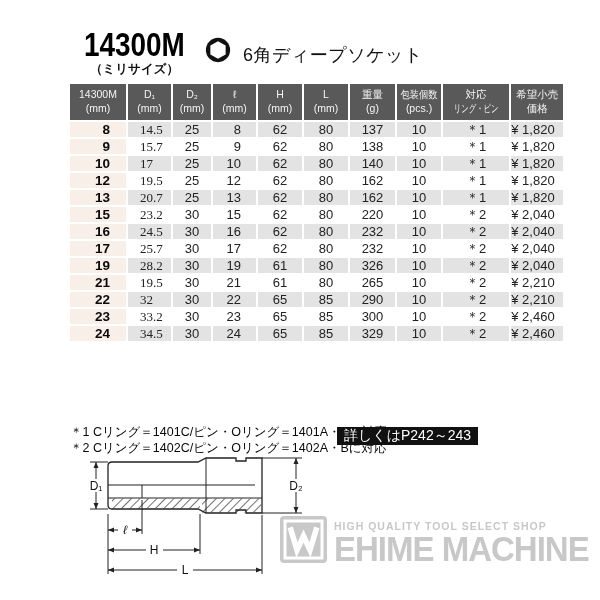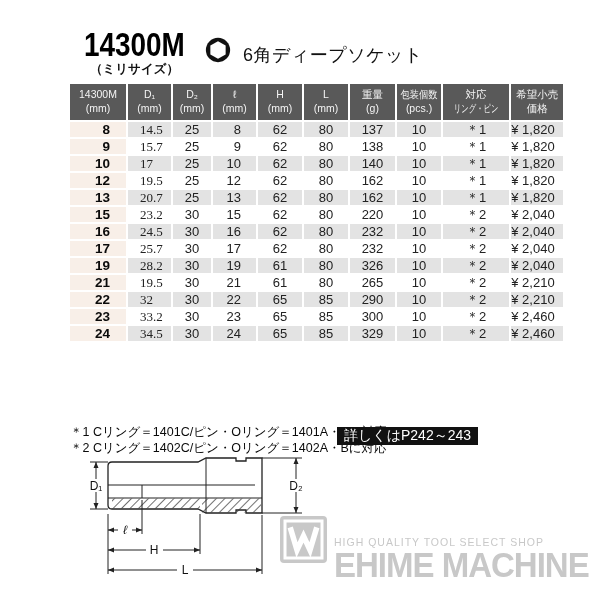--- a/index.html
+++ b/index.html
@@ -44,21 +44,21 @@
   .footnotes{position:absolute;left:70px;top:424px;font-size:12.5px;line-height:16px;color:#0a0a0a;}
   .detail-badge{
     position:absolute;left:337px;top:427px;background:#111;color:#fff;
     font-size:14px;line-height:15px;padding:1px 7px 2px;white-space:nowrap;
   }
   
   .diagram{position:absolute;left:50px;top:452px;}
   
   .watermark{position:absolute;left:280px;top:516px;display:flex;align-items:flex-start;color:#c8c8c8;}
   .wm-text{margin-left:7px;}
-  .wm-tagline{font-size:10.5px;font-weight:normal;letter-spacing:1px;white-space:nowrap;line-height:12px;margin-top:20px;}
+  .wm-tagline{font-size:10.5px;font-weight:bold;letter-spacing:1px;white-space:nowrap;line-height:12px;margin-top:4px;}
   .wm-brand{font-size:33px;font-weight:800;letter-spacing:-1px;white-space:nowrap;line-height:32px;transform:scaleY(1.08);transform-origin:left top;}
 </style>
 </head>
 <body>
 
 <div class="page">
 
   <div class="model">14300M</div>
   <div class="size-note">（ミリサイズ）</div>
   <svg class="hex-icon" viewBox="0 0 30 30">

